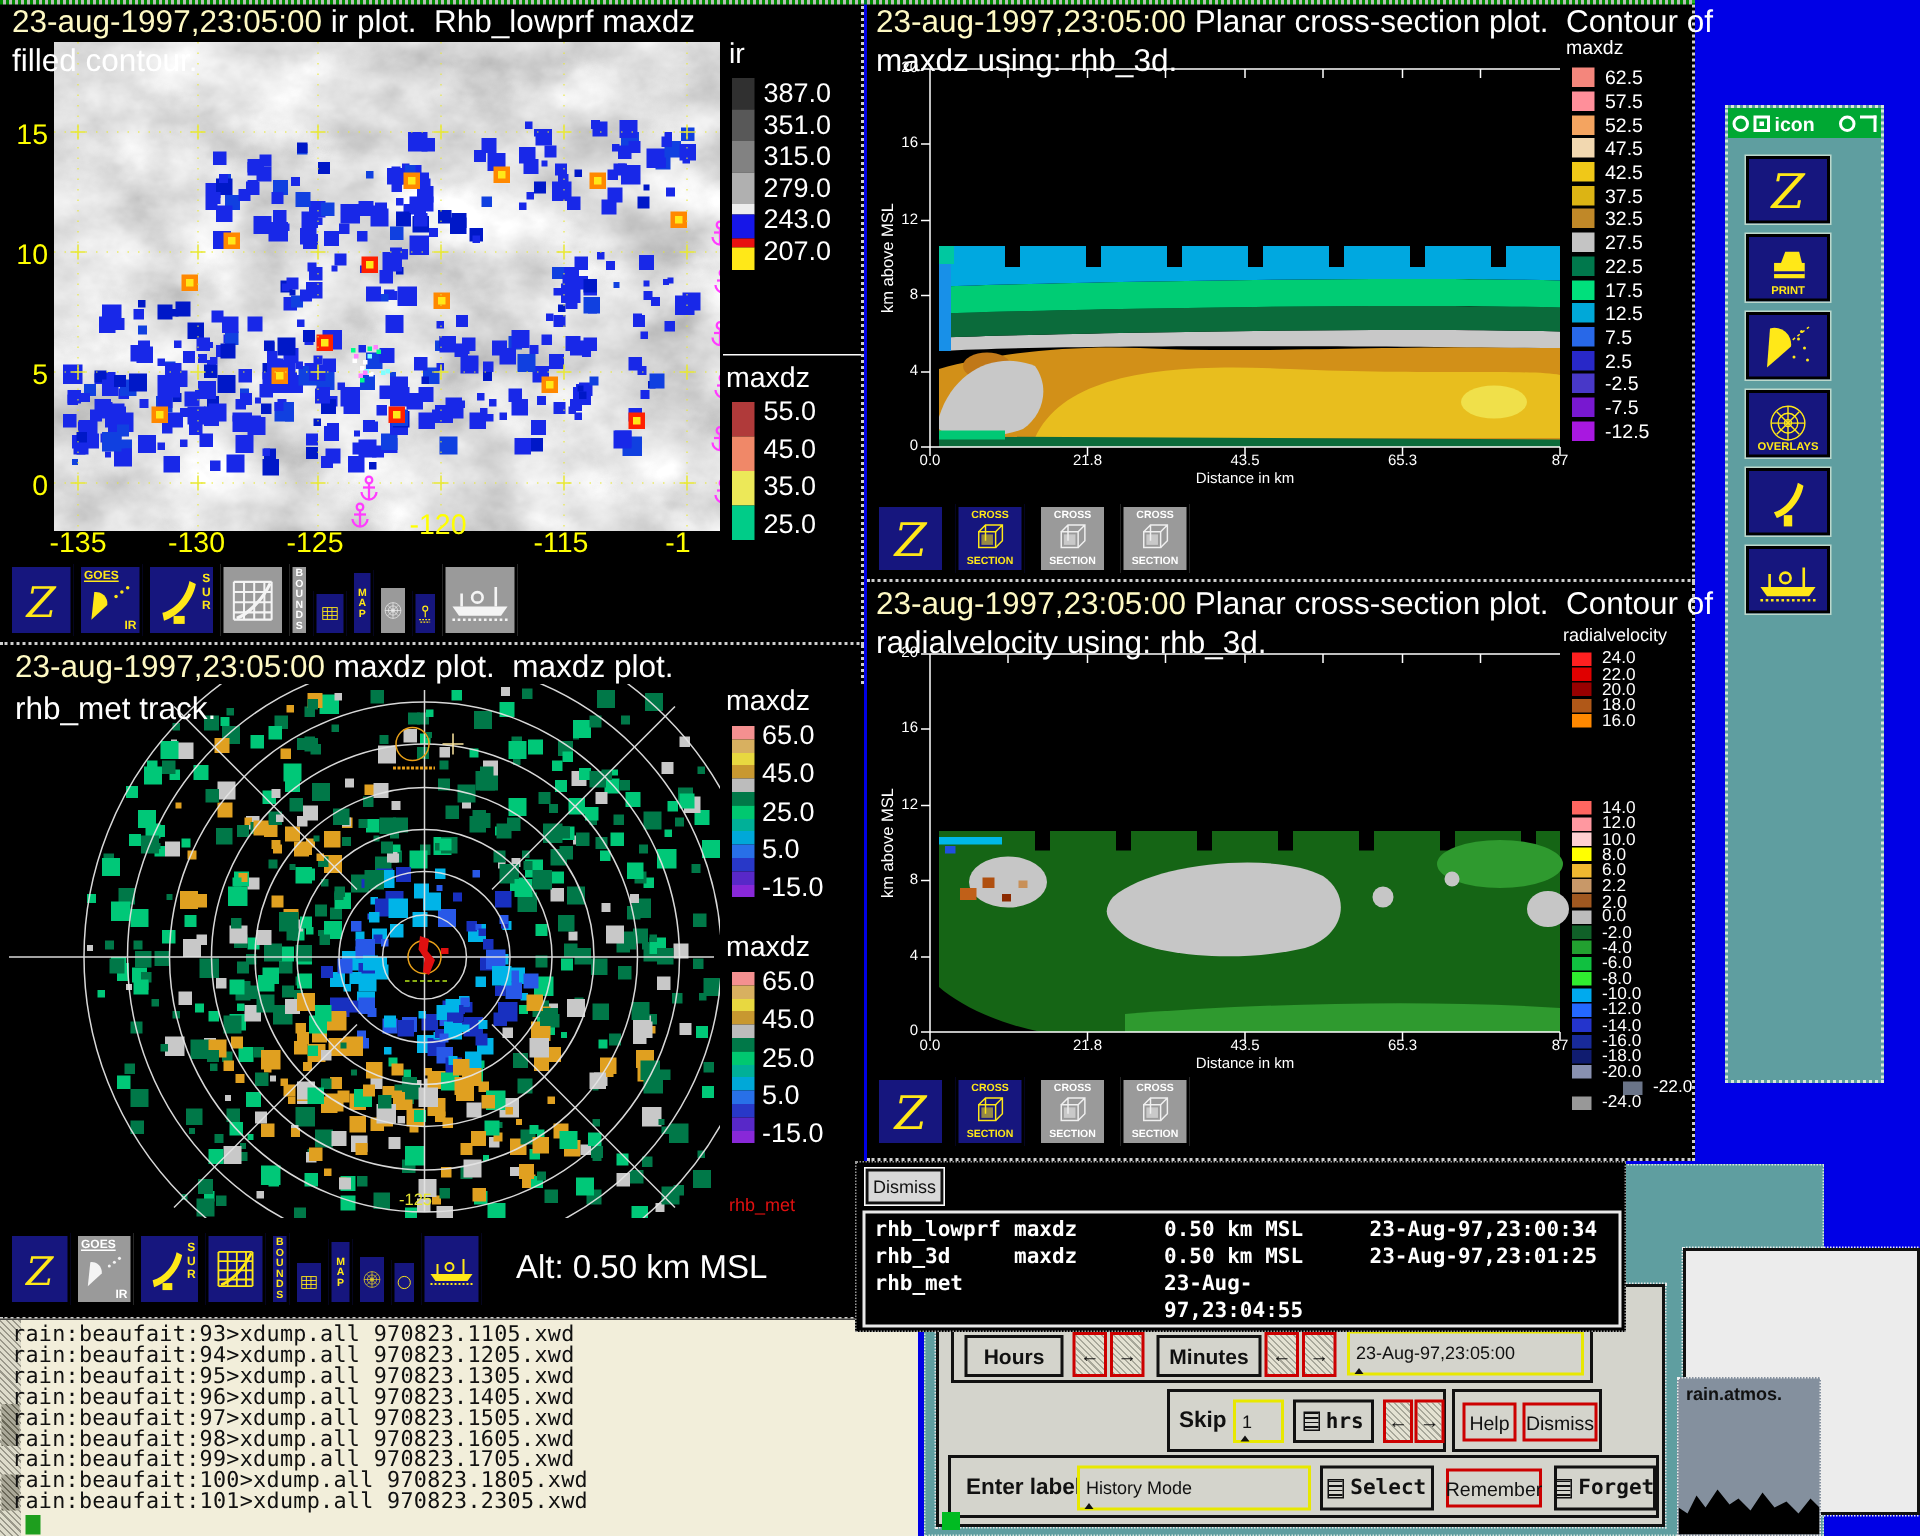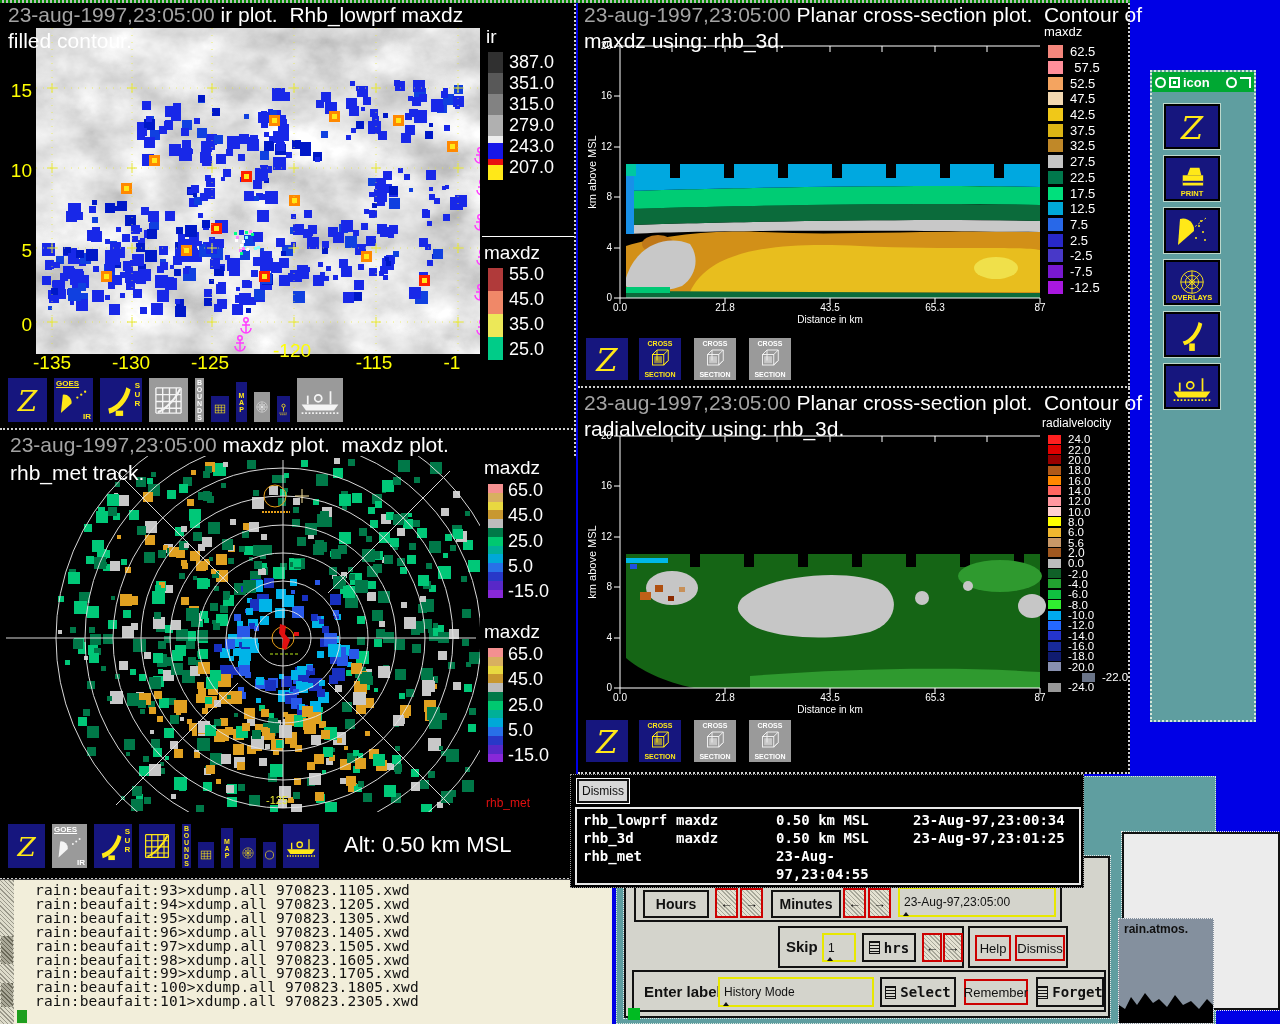--- a/index.html
+++ b/index.html
@@ -1,21 +1,21 @@
 <!DOCTYPE html>
 <html><head>
 <meta charset="utf-8">
 <style>
   html,body{margin:0;padding:0}
   body{width:1280px;height:1024px;overflow:hidden;position:relative;background:#0000e6;
        font-family:"Liberation Sans",sans-serif}
   .abs{position:absolute}
   .panel{position:absolute;background:#000;box-sizing:border-box}
   .t1{font-size:21px;color:#fff;white-space:pre}
-  .yel{color:#a3a3a3}
+  .yel{color:#fef9c3}
   .irtick{position:absolute;color:#ffff00;font-size:19px}
   .cbhead{position:absolute;color:#fff;font-size:19px}
   .lblcol{position:absolute;display:flex;flex-direction:column;justify-content:space-between;color:#fff;font-size:18px}
   .bar{position:absolute;width:15px}
   .cbrows{position:absolute}
   .cbrow{display:flex;align-items:center}
   .xtick{position:absolute;color:#fff;font-size:10px;text-align:center}
   .ytick{position:absolute;color:#fff;font-size:10px;text-align:right}
   .axlab{position:absolute;color:#fff;font-size:10px;text-align:center}
   .toolrow{position:absolute;display:flex;align-items:flex-end;gap:3px;padding-left:4px}
@@ -847,21 +847,21 @@
     <span class="xtick" style="left:1018px;top:302px;width:44px">87</span>
   </div>
 <div class="axlab" style="left:532px;top:166px;width:120px;transform:rotate(-90deg);font-size:11px">km above MSL</div>
 <div class="axlab" style="left:770px;top:314px;width:120px">Distance in km</div>
 <div class="abs" style="left:1044px;top:24px;color:#fff;font-size:13px">maxdz</div>
 <div class="cbrows" id="xsec1-bar" style="left:1048px;top:44px">
     <div class="cbrow" style="height: 15.7px;">
       <span style="width:15px;height:13px;background:#f4867c;flex:none"></span>
       <span style="color:#fff;font-size:13px;margin-left:7px">62.5</span>
     </div>
-    <div class="cbrow" style="height: 15.7px; justify-content: space-between;">
+    <div class="cbrow" style="height: 15.7px;">
       <span style="width:15px;height:13px;background:#ff8f9a;flex:none"></span>
       <span style="color:#fff;font-size:13px;margin-left:7px">57.5</span>
     </div>
     <div class="cbrow" style="height: 15.7px;">
       <span style="width:15px;height:13px;background:#f4a460;flex:none"></span>
       <span style="color:#fff;font-size:13px;margin-left:7px">52.5</span>
     </div>
     <div class="cbrow" style="height: 15.7px;">
       <span style="width:15px;height:13px;background:#f2d8b0;flex:none"></span>
       <span style="color:#fff;font-size:13px;margin-left:7px">47.5</span>
@@ -1043,21 +1043,21 @@
       <span style="color:#fff;font-size:11.5px;margin-left:7px">20.0</span>
     </div>
     <div class="cbrow" style="height: 10.35px;">
       <span style="width:13px;height:9px;background:#b05818;flex:none"></span>
       <span style="color:#fff;font-size:11.5px;margin-left:7px">18.0</span>
     </div>
     <div class="cbrow" style="height: 10.35px;">
       <span style="width:13px;height:9px;background:#ff8800;flex:none"></span>
       <span style="color:#fff;font-size:11.5px;margin-left:7px">16.0</span>
     </div>
-    <div class="cbrow" style="height: 10.35px;">
+    <div class="cbrow" style="height: 10.35px; margin-top: 48px;">
       <span style="width:13px;height:9px;background:#ff6660;flex:none"></span>
       <span style="color:#fff;font-size:11.5px;margin-left:7px">14.0</span>
     </div>
     <div class="cbrow" style="height: 10.35px;">
       <span style="width:13px;height:9px;background:#ff98a0;flex:none"></span>
       <span style="color:#fff;font-size:11.5px;margin-left:7px">12.0</span>
     </div>
     <div class="cbrow" style="height: 10.35px;">
       <span style="width:13px;height:9px;background:#ffd0d0;flex:none"></span>
       <span style="color:#fff;font-size:11.5px;margin-left:7px">10.0</span>
@@ -1065,21 +1065,21 @@
     <div class="cbrow" style="height: 10.35px;">
       <span style="width:13px;height:9px;background:#ffff00;flex:none"></span>
       <span style="color:#fff;font-size:11.5px;margin-left:7px">8.0</span>
     </div>
     <div class="cbrow" style="height: 10.35px;">
       <span style="width:13px;height:9px;background:#f0b830;flex:none"></span>
       <span style="color:#fff;font-size:11.5px;margin-left:7px">6.0</span>
     </div>
     <div class="cbrow" style="height: 10.35px;">
       <span style="width:13px;height:9px;background:#c89868;flex:none"></span>
-      <span style="color:#fff;font-size:11.5px;margin-left:7px">5.6</span>
+      <span style="color:#fff;font-size:11.5px;margin-left:7px">2.2</span>
     </div>
     <div class="cbrow" style="height: 10.35px;">
       <span style="width:13px;height:9px;background:#a05820;flex:none"></span>
       <span style="color:#fff;font-size:12px;margin-left:7px">2.0</span>
     </div>
     <div class="cbrow" style="height: 10.35px;">
       <span style="width:13px;height:9px;background:#bcbcbc;flex:none"></span>
       <span style="color:#fff;font-size:11.5px;margin-left:7px">0.0</span>
     </div>
     <div class="cbrow" style="height: 10.35px;">
@@ -2012,21 +2012,21 @@
         <path d="M3,32 h42" stroke="#ffe818" stroke-width="2" stroke-dasharray="2 2"></path>
       </svg>
     </div>
   </div>
 <div class="abs" style="left:344px;top:832px;color:#fff;font-size:22px">Alt: 0.50 km MSL</div>
 
 <div class="abs term" style="left:0;top:879px;width:612px;height:145px">
   <div class="abs stip" style="left:0;top:0;width:14px;height:145px"></div>
   <div class="abs" style="left:1px;top:56px;width:12px;height:28px;background:repeating-linear-gradient(45deg,#6a6858 0 1px,#aaa898 1px 3px)"></div>
   <div class="abs" style="left:1px;top:103px;width:12px;height:24px;background:repeating-linear-gradient(45deg,#6a6858 0 1px,#aaa898 1px 3px)"></div>
-  <pre class="termtext" id="term-lines" style="left:35px;top:4px">rain:beaufait:93&gt;xdump.all 970823.1105.xwd
+  <pre class="termtext" id="term-lines" style="left:8px;top:4px">rain:beaufait:93&gt;xdump.all 970823.1105.xwd
 rain:beaufait:94&gt;xdump.all 970823.1205.xwd
 rain:beaufait:95&gt;xdump.all 970823.1305.xwd
 rain:beaufait:96&gt;xdump.all 970823.1405.xwd
 rain:beaufait:97&gt;xdump.all 970823.1505.xwd
 rain:beaufait:98&gt;xdump.all 970823.1605.xwd
 rain:beaufait:99&gt;xdump.all 970823.1705.xwd
 rain:beaufait:100&gt;xdump.all 970823.1805.xwd
 rain:beaufait:101&gt;xdump.all 970823.2305.xwd</pre>
   <div class="abs" style="left:17px;top:130px;width:10px;height:13px;background:#1e9e1e"></div>
 </div>

